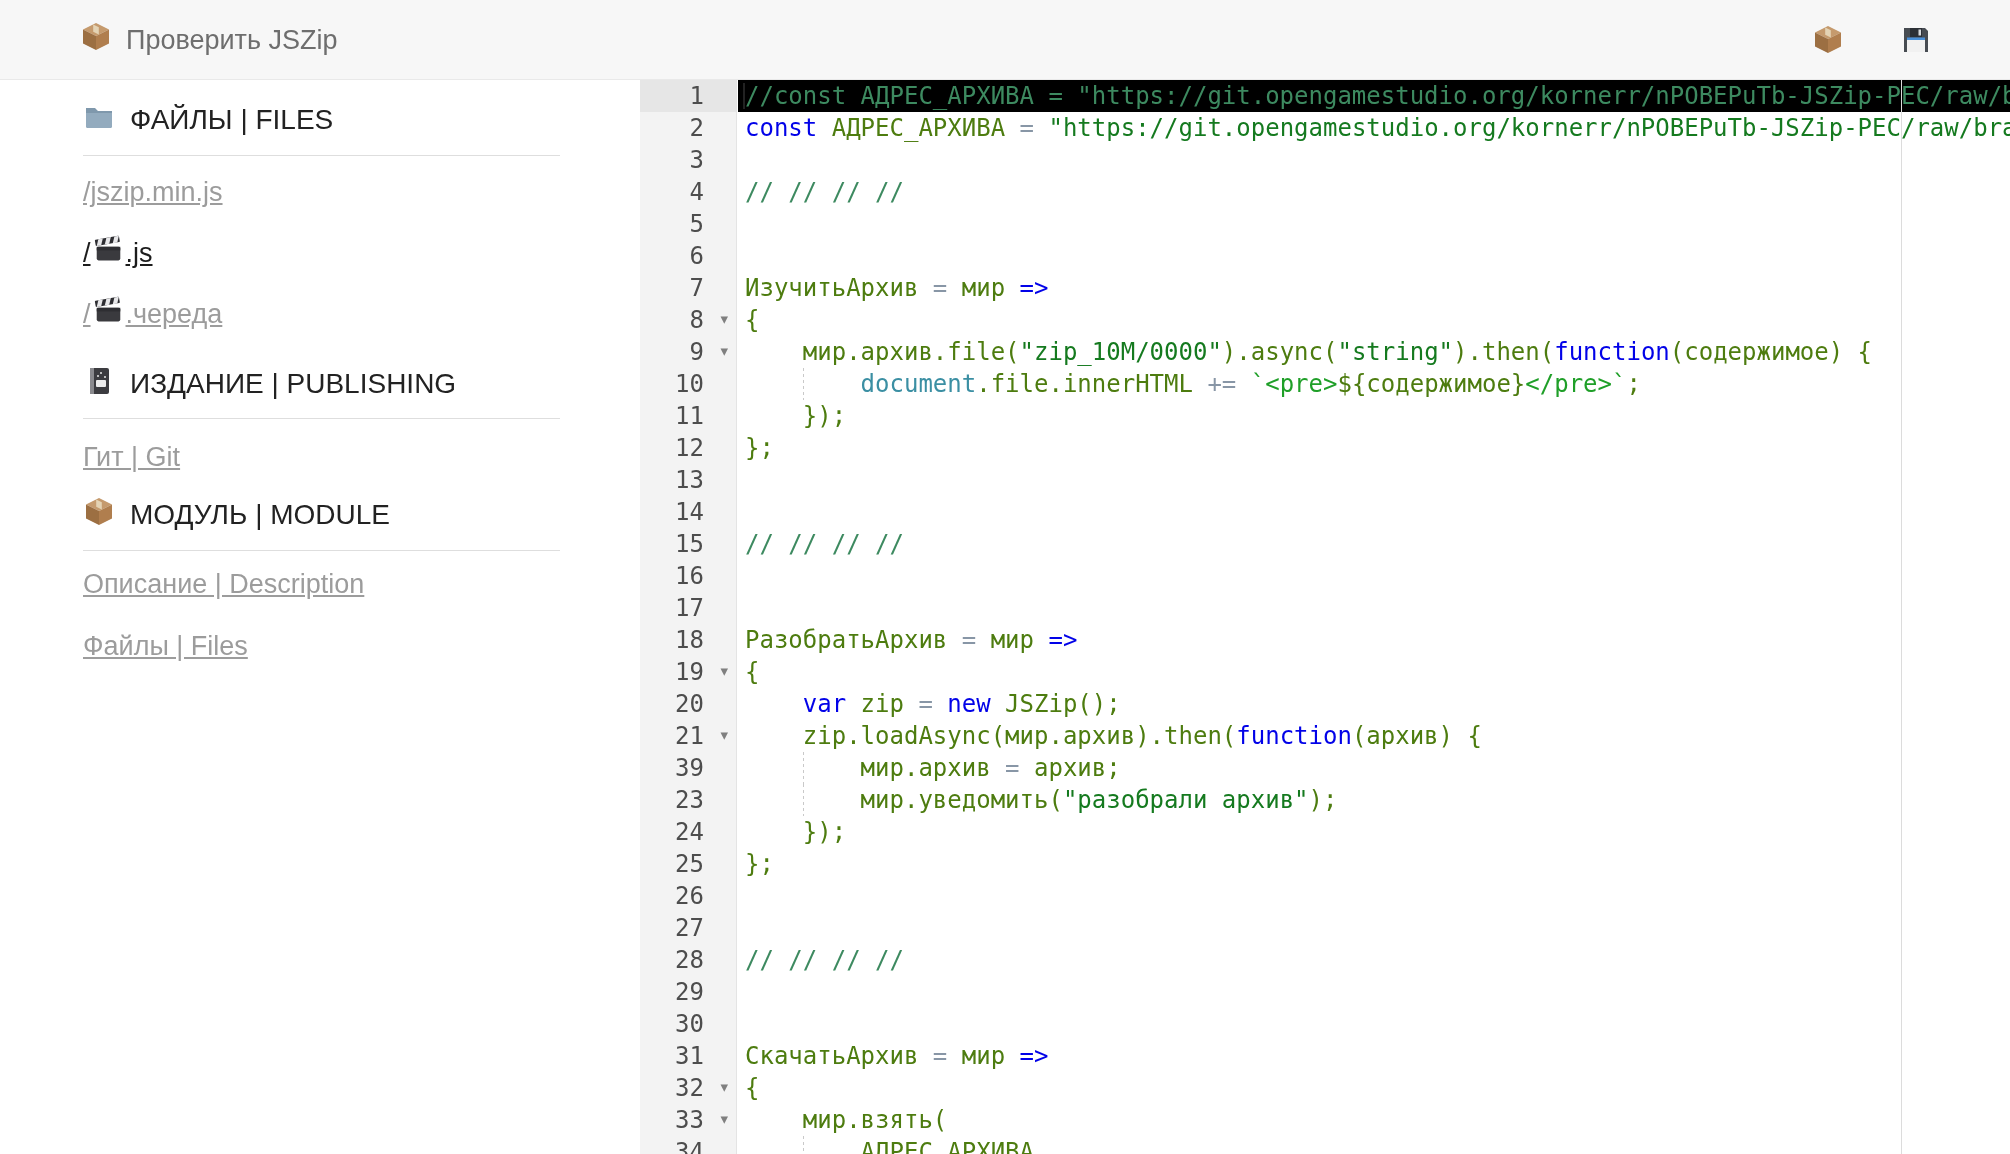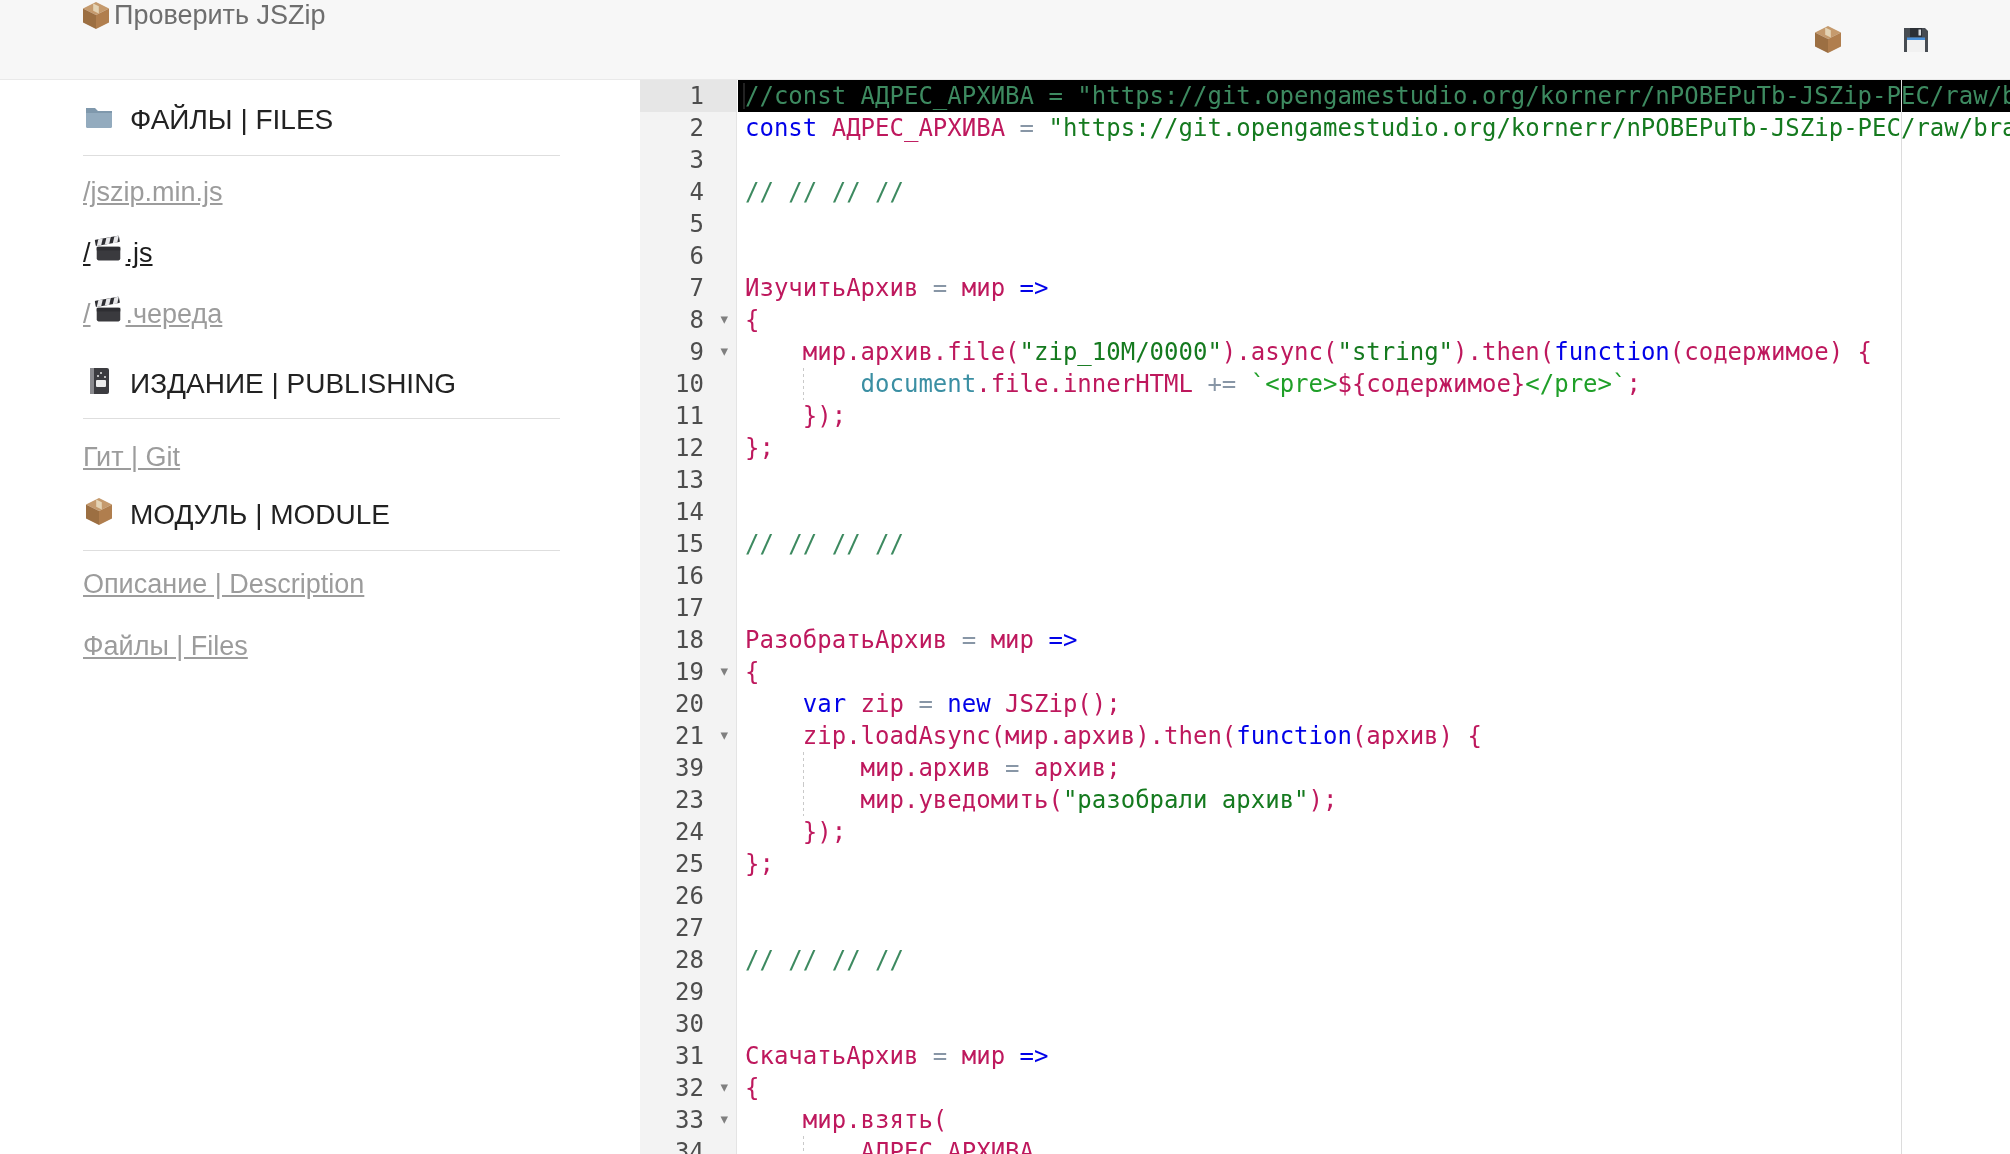--- a/index.html
+++ b/index.html
@@ -4,21 +4,21 @@
 <style>
   * { margin:0; padding:0; box-sizing:border-box; }
   html,body { width:2010px; height:1154px; overflow:hidden; background:#fff;
     font-family:"Liberation Sans", sans-serif; }
   body { position:relative; }
 
   
   .app-header { position:absolute; left:0; top:0; width:2010px; height:80px;
     background:#f7f7f7; border-bottom:1px solid #e9e9e9; }
   .app-title { position:absolute; left:80px; top:0; height:80px;
-    display:flex; gap:2px; font-size:27px; color:#6e6e6e; }
+    display:flex; align-items:center; gap:14px; font-size:27px; color:#6e6e6e; }
   .app-title svg { width:32px; height:32px; }
   .header-actions { position:absolute; right:78px; top:0; height:80px;
     display:flex; align-items:center; gap:56px; }
   .icon-btn { width:32px; height:32px; border:none; background:transparent;
     padding:0; cursor:pointer; }
   .icon-btn svg { width:32px; height:32px; display:block; }
 
   
   .sidebar { position:absolute; left:83px; top:81px; width:477px; }
   .sb-header { display:flex; align-items:center; gap:15px; height:36px;
@@ -56,21 +56,21 @@
   .codearea { position:absolute; left:98px; top:0; right:0; bottom:0; }
   .cline { position:relative; height:32px; padding-left:7px; white-space:pre;
     color:#111; }
   .cline.active { background:#000000; }
   .cursor { position:absolute; left:5px; top:3px; width:2px; height:26px;
     background:#222; }
   .guide { position:absolute; left:calc(7px + 4ch); top:0; bottom:0; width:1px;
     background:repeating-linear-gradient(to bottom,#c9c9c9 0 3px,transparent 3px 6px); }
   .ruler { position:absolute; left:1261px; top:0; bottom:0; width:1px;
     background:#dcdcdc; z-index:3; }
-  .tk-p { color:#be185d; }
+  .tk-p { color:#4d7c0f; }
   .tk-k { color:#0202e8; }
   .tk-s { color:#157a1f; }
   .tk-t { color:#1f9f28; }
   .tk-c { color:#3d8a60; }
   .tk-o { color:#8896a6; }
   .tk-a { color:#0202e8; }
   .tk-v { color:#3b8fa3; }
 </style>
 </head>
 <body>

